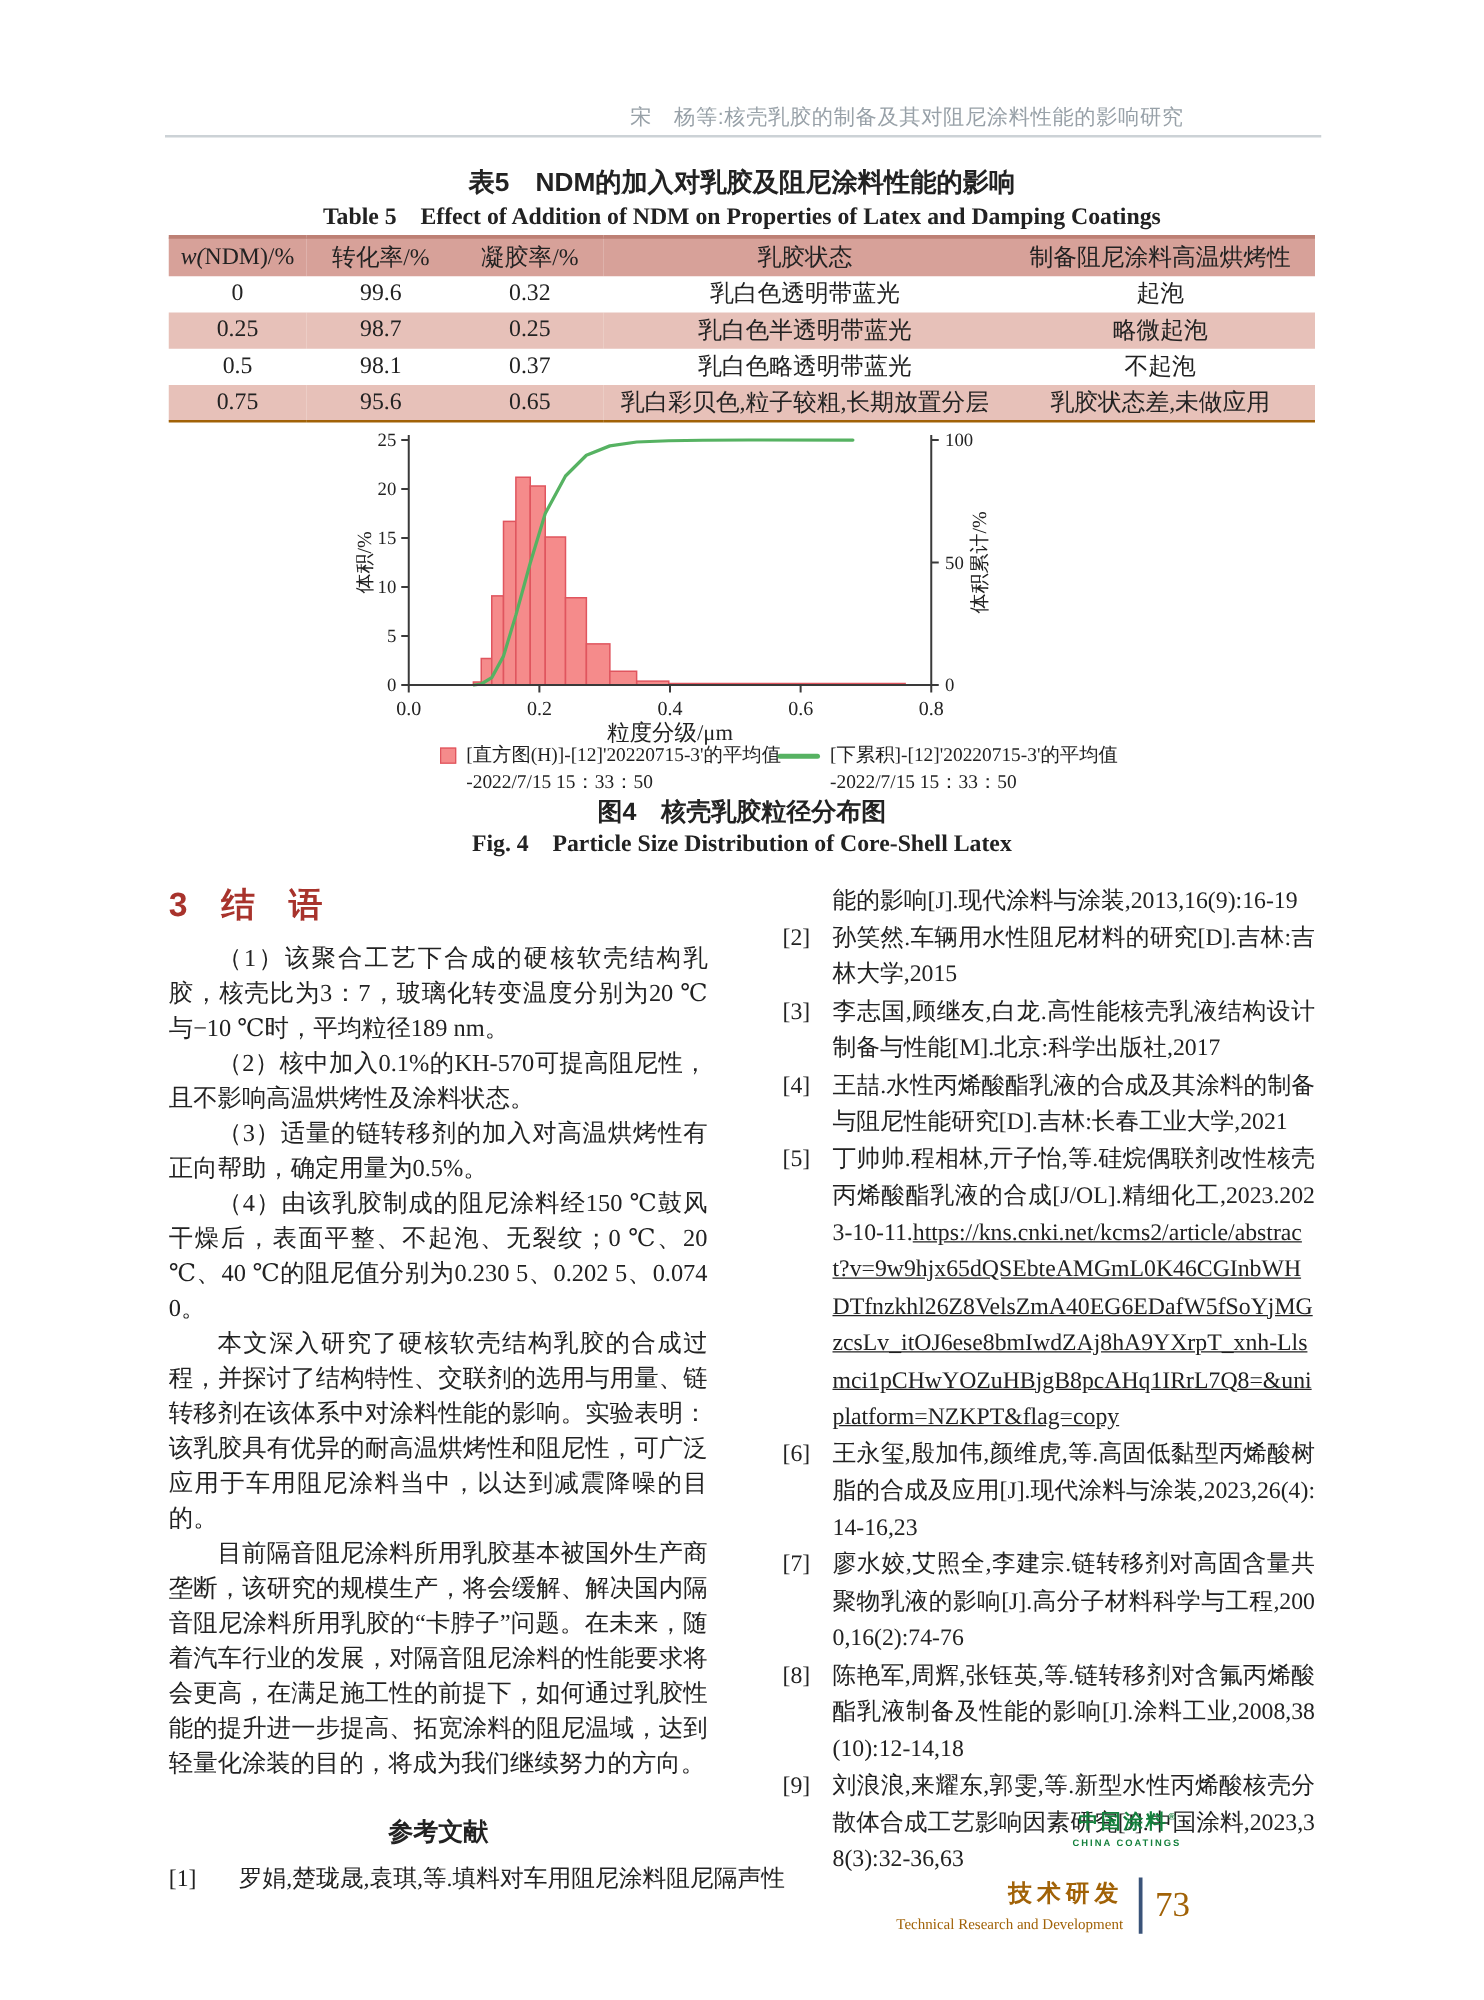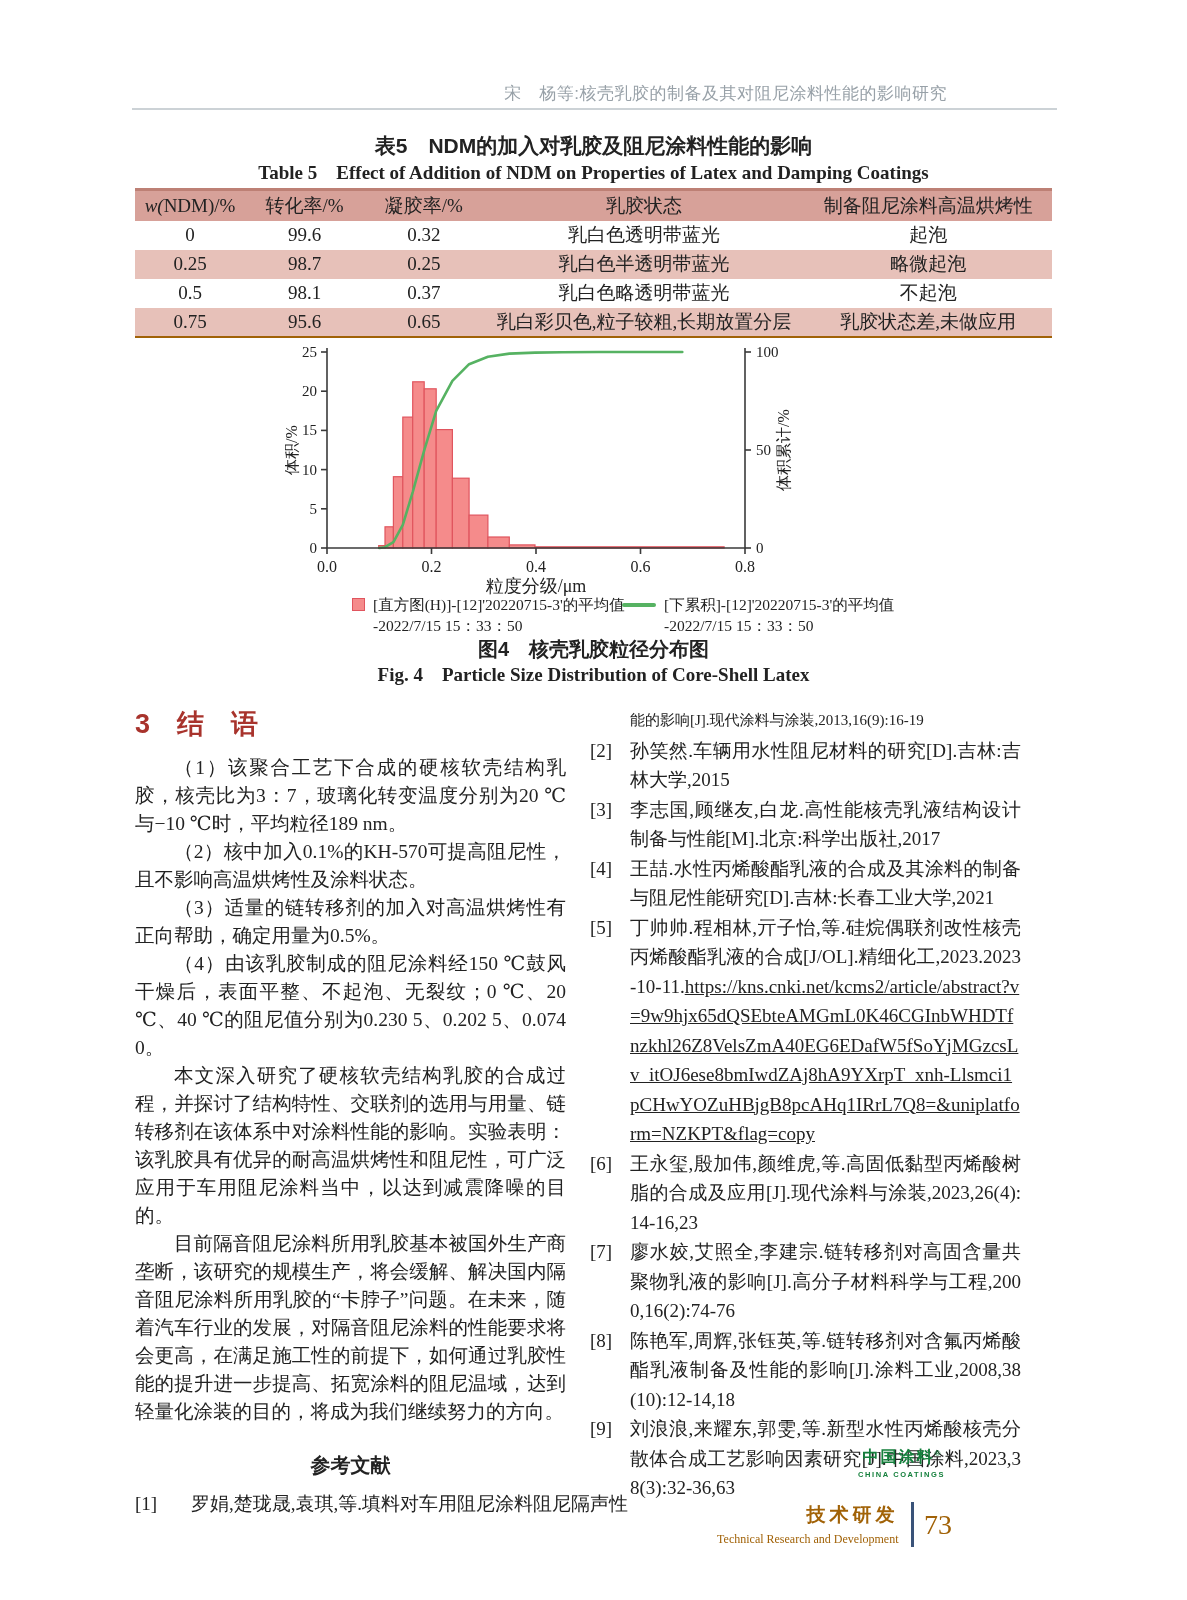--- a/index.html
+++ b/index.html
@@ -35,32 +35,32 @@
   .legend { position:absolute; top:594px; display:flex; align-items:flex-start; font-size:15.5px; line-height:21px; }
   .legend-1 { left:352px; } .legend-2 { left:622px; }
   .legend-swatch-square { width:13px; height:13px; background:#f58b8b; border:1.6px solid #e0555e; margin:4px 8px 0 0; flex:0 0 auto; }
   .legend-swatch-line { width:34px; height:3.6px; background:#56b262; border-radius:2px; margin:9px 8px 0 0; flex:0 0 auto; }
   
   .fig-cap-zh { position:absolute; top:636px; left:135px; width:917px; text-align:center;
     font-family:"Liberation Sans","DejaVu Sans",sans-serif; font-weight:bold; font-size:20px; }
   .fig-cap-en { position:absolute; top:662px; left:135px; width:917px; text-align:center;
     font-weight:bold; font-size:19px; }
   
-  .columns { position:absolute; top:706px; left:135px; width:917px; display:flex; gap:24px; }
+  .columns { position:absolute; top:706px; left:135px; width:917px; display:flex; gap:60px; }
   .col { width:431px; }
   .section-heading { color:#a8332c; font-family:"Liberation Sans","DejaVu Sans",sans-serif;
     font-weight:bold; font-size:27px; margin-bottom:12px; }
   .para { font-size:19.5px; line-height:28px; text-align:justify; text-indent:2em; }
   .refs-heading { text-align:center; font-family:"Liberation Sans","DejaVu Sans",sans-serif;
     font-weight:bold; font-size:20px; margin-top:26px; margin-bottom:10px; }
   .ref-item { display:flex; font-size:19px; line-height:29.5px; }
   .ref-num { flex:0 0 40px; }
   .ref-text { flex:1; text-align:justify; word-break:break-all; }
   .ref-first .ref-text { white-space:nowrap;margin-left:16px; }
-  .ref-cont { padding-left:40px; font-size:15px; line-height:29.5px; }
+  .ref-cont { padding-left:40px; font-size:19px; line-height:29.5px; }
   .ref-link { text-decoration:underline; }
   
   .footer-logo { position:absolute; top:1447px; right:137px; text-align:center; color:#15803d;
     font-family:"Liberation Sans","DejaVu Sans",sans-serif; }
   .footer-logo .zh { font-weight:bold; font-size:16px; letter-spacing:2px; }
   .footer-logo .reg { font-size:8px; vertical-align:super; letter-spacing:0; }
   .footer-logo .en { font-weight:bold; font-size:7.5px; letter-spacing:1.6px; margin-top:2px; }
   .footer-section { position:absolute; top:1502px; right:130px; display:flex; align-items:stretch; color:#a16207; }
   .footer-section .left { display:flex; flex-direction:column; align-items:flex-end; justify-content:center; }
   .footer-section .zh { font-family:"Liberation Sans","DejaVu Sans",sans-serif; font-weight:bold;

